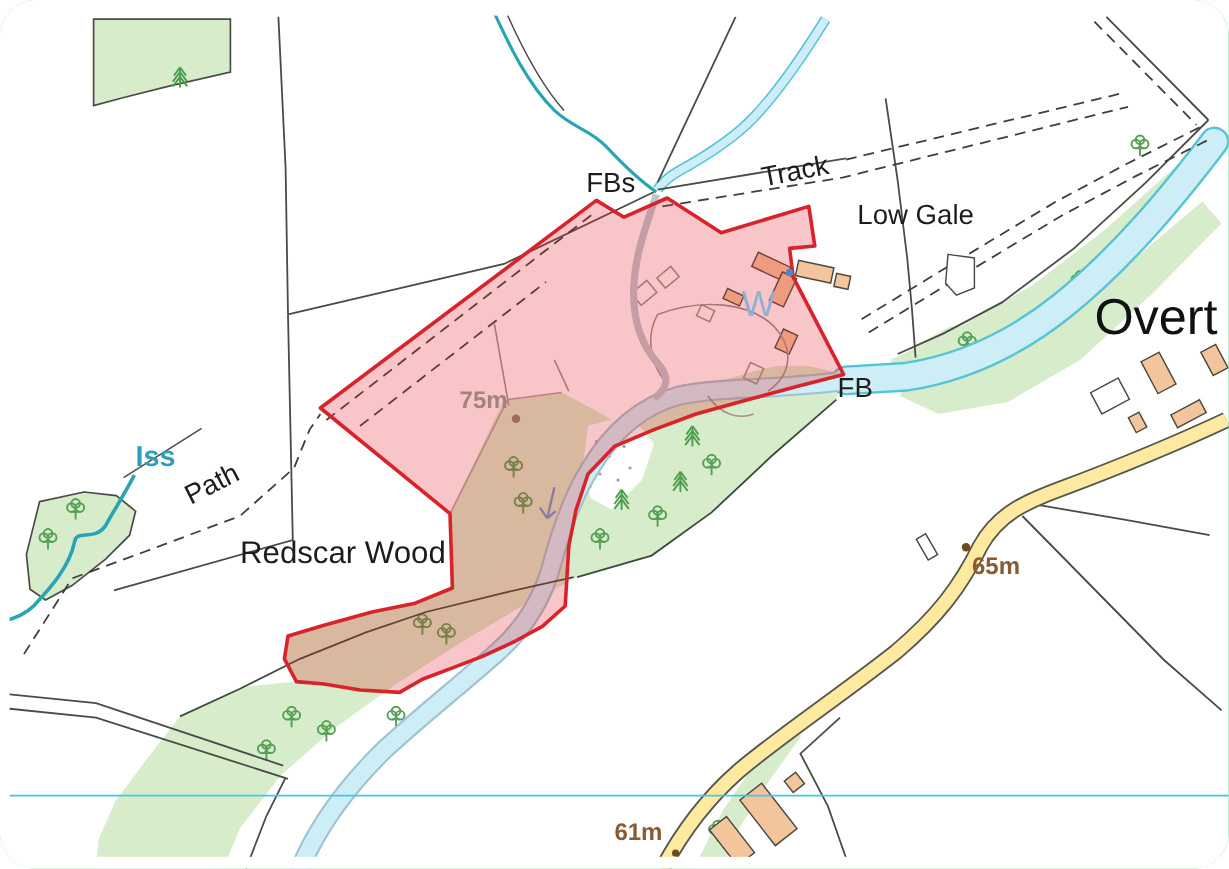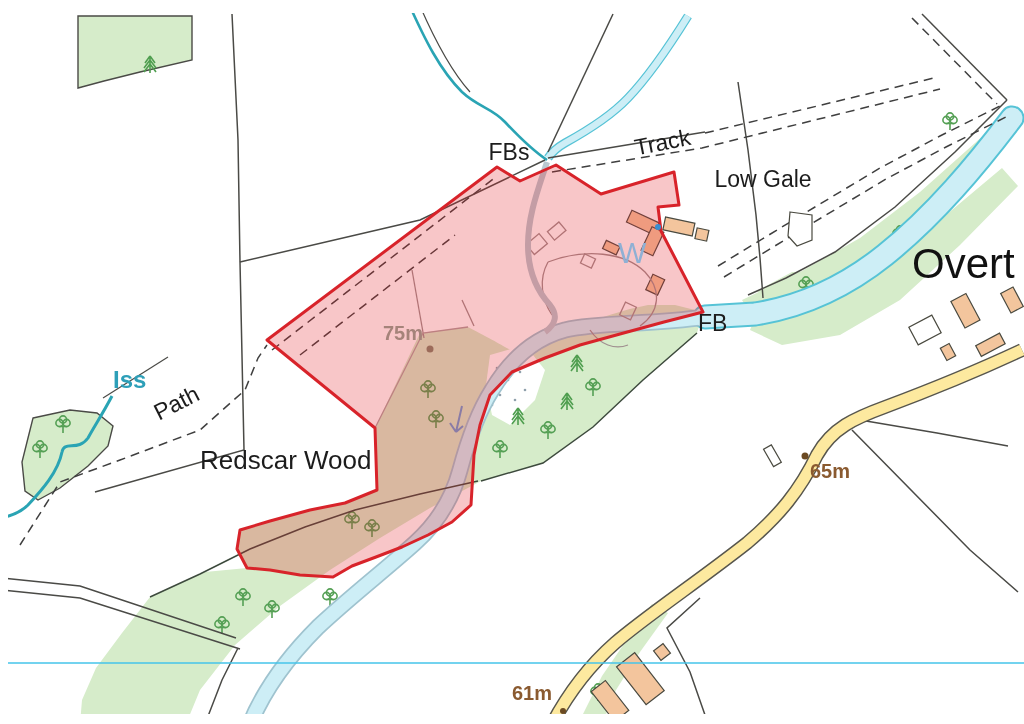--- a/index.html
+++ b/index.html
@@ -1,17 +1,17 @@
 <!DOCTYPE html>
 <html><head>
 <meta charset="utf-8">
 <style>
   html,body{margin:0;padding:0;background:#ffffff;}
   #map-root{position:relative;width:1024px;height:724px;background:#22c55e;overflow:hidden;
-    font-family:"Liberation Sans",sans-serif;}
+    font-family:"Liberation Sans",sans-serif;border-radius:30px;}
   svg{display:block;}
   text{user-select:none;}
   .place{fill:#1c1c1c;font-size:23px;}
   .place-big{fill:#111;font-size:42px;}
   .wood-name{fill:#1c1c1c;font-size:26px;}
   .spot{font-size:20px;font-weight:bold;}
   .water-name{font-size:24px;font-weight:bold;}
 </style>
 </head>
 <body>

